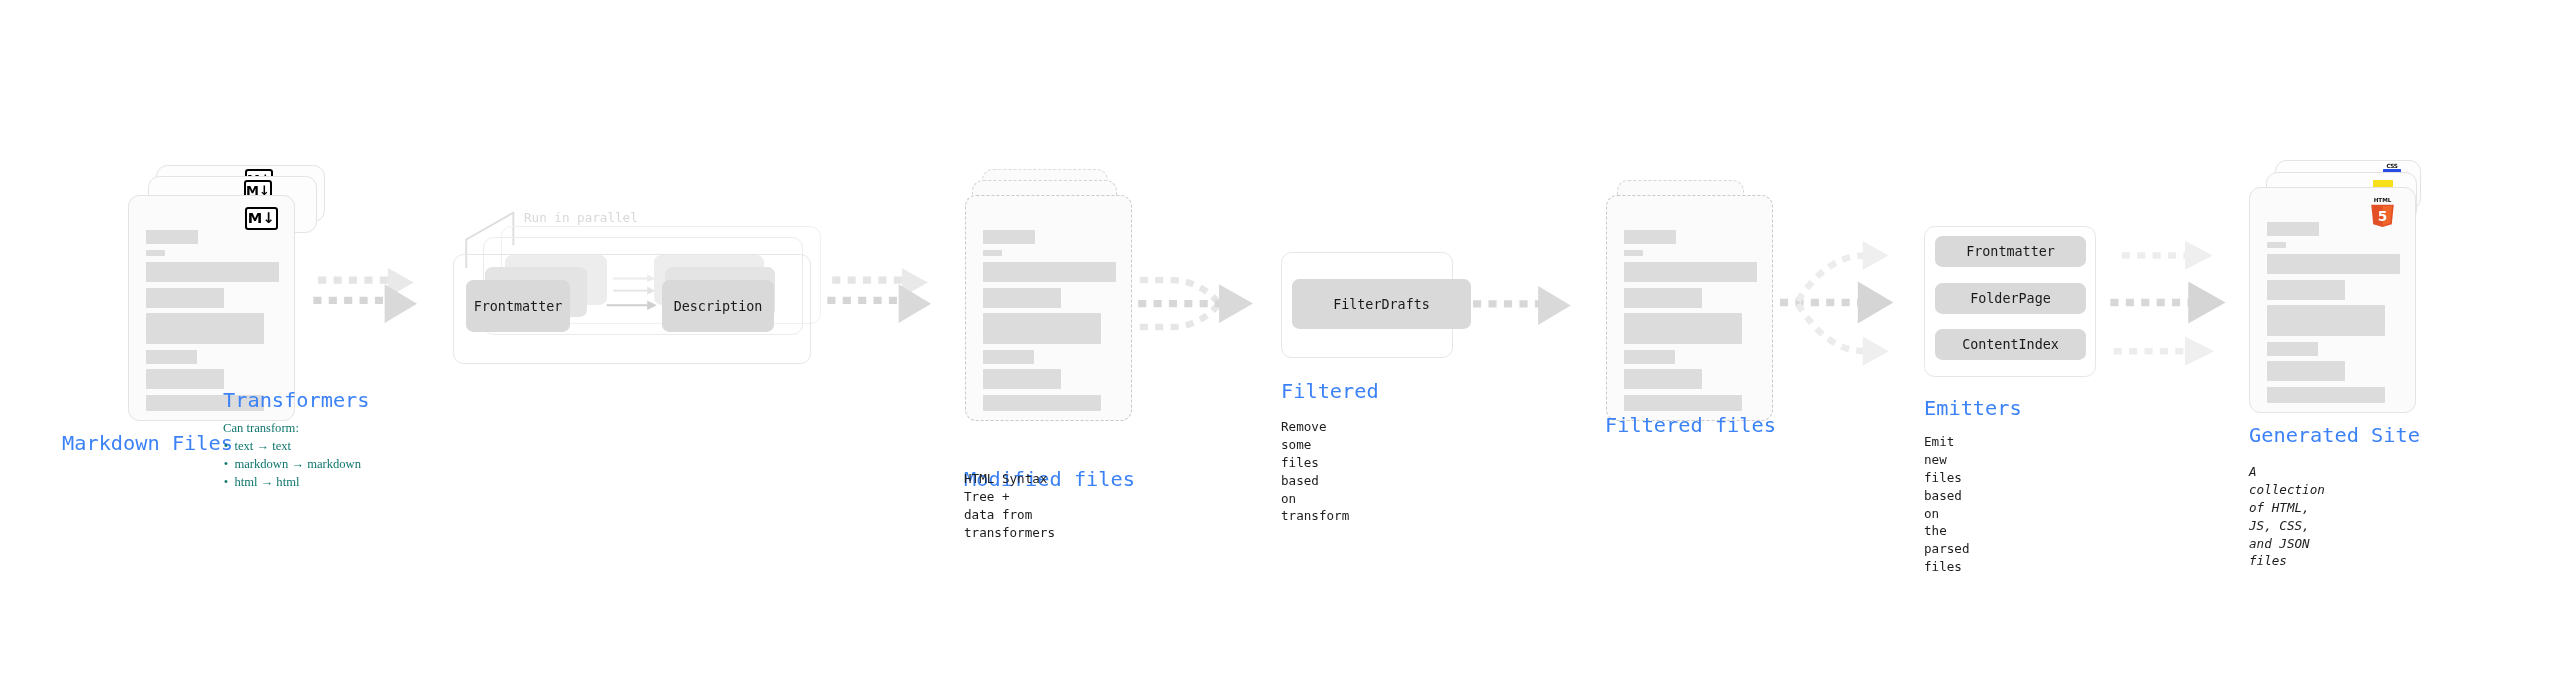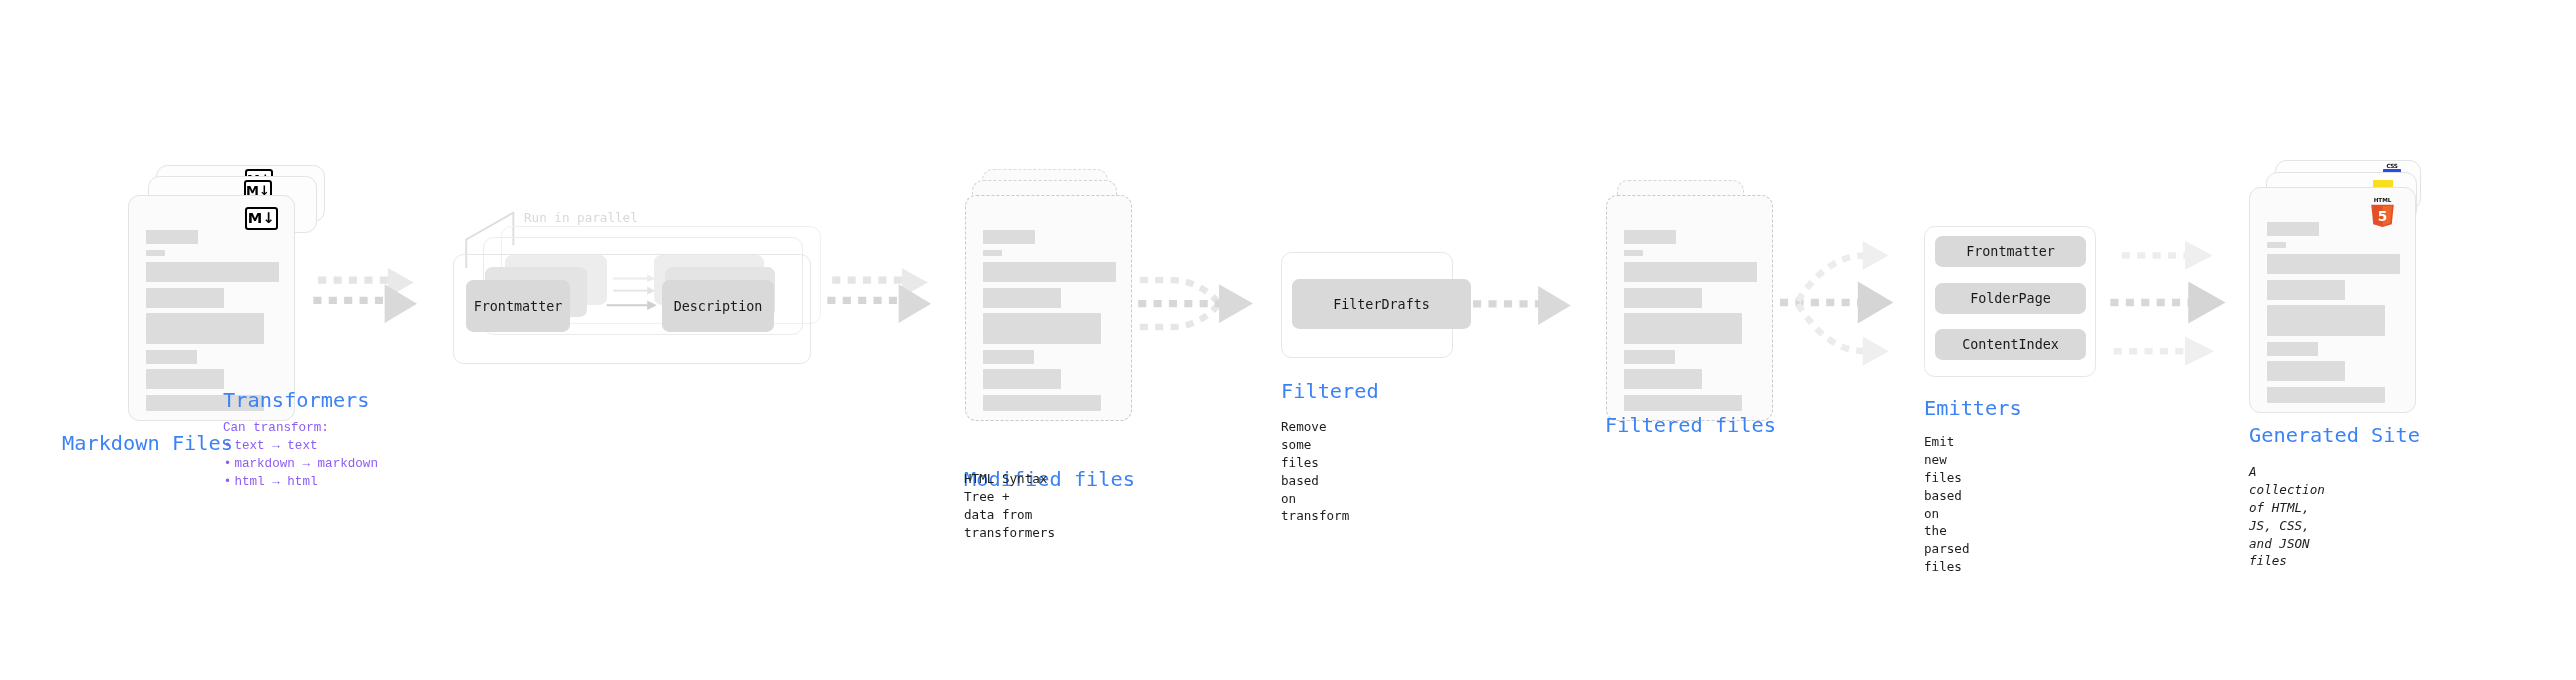--- a/index.html
+++ b/index.html
@@ -93,24 +93,24 @@
   .subtitle {
     position: absolute;
     font-family: "DejaVu Sans Mono", monospace;
     font-size: 12.6px;
     line-height: 1.42;
     color: #1d1d1d;
     white-space: pre-line;
   }
   .bullets {
     position: absolute;
-    font-family: Liberation Mono, monospace;
+    font-family: Liberation Serif, serif;
     font-size: 12.6px;
     line-height: 1.42;
-    color: #8b5cf6;
+    color: #0f766e;
   }
   .bullets .lead { display: block; }
   .bullets ul {
     margin: 0;
     padding: 0 0 0 11.4px;
     list-style: none;
   }
   .bullets li { position: relative; white-space: nowrap; }
   .bullets li::before {
     content: "\2022";

